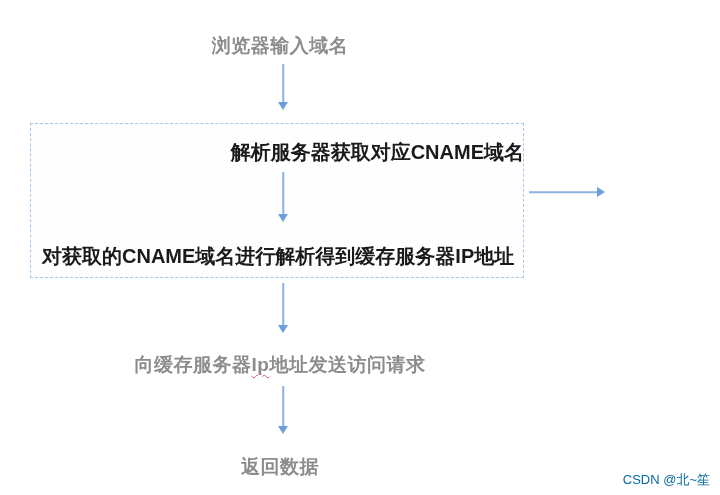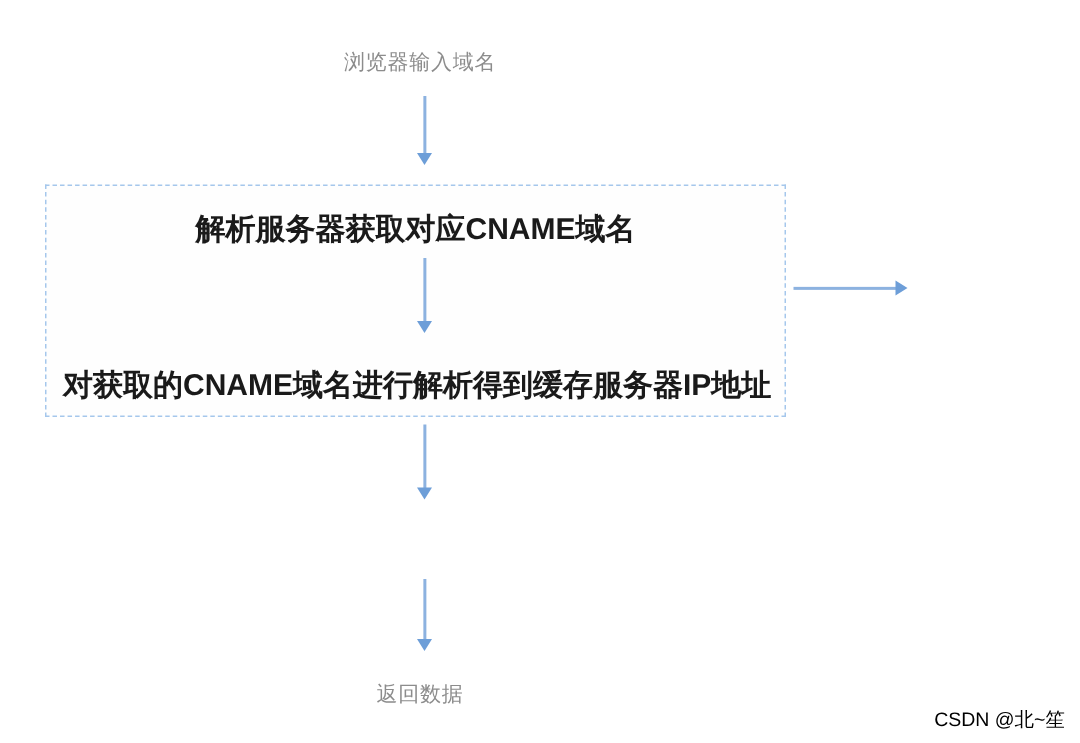--- a/index.html
+++ b/index.html
@@ -12,31 +12,32 @@
   .canvas {
     position: relative;
     width: 720px; height: 495px;
     background: #ffffff;
   }
 
   
   .gray-node {
     position: absolute;
     color: #8c8c8c;
-    font-size: 14px;
+    font-size: 19px;
     text-align: center;
     white-space: nowrap;
     letter-spacing: 0.5px;
+    font-weight: bold;
   }
   .bold-step {
     position: absolute;
     color: #1a1a1a;
     font-size: 20px;
     font-weight: 700;
-    text-align: center;
+    text-align: right;
     white-space: nowrap;
   }
   .cache-layer {
     position: absolute;
     left: 616px; top: 176px;
     color: #111111;
     font-size: 26px;
     font-weight: 700;
     letter-spacing: 2px;
     white-space: nowrap;
@@ -91,21 +92,21 @@
     text-decoration-line: underline;
     text-decoration-style: wavy;
     text-decoration-color: #e05c5c;
     text-decoration-thickness: 1px;
     text-underline-offset: 3px;
   }
 
   .watermark {
     position: absolute;
     right: 10px; top: 471px;
-    color: #000000;
+    color: #0369a1;
     font-size: 13px;
     white-space: nowrap;
   }
 </style>
 </head>
 <body>
 
 <div class="canvas">
 
   <div class="gray-node" style="left:160px; top:33px; width:240px;">浏览器输入域名</div>
@@ -130,20 +131,23 @@
     <div class="shaft"></div>
     <div class="head"></div>
   </div>
 
 
   <div class="varrow" style="left:277px; top:283px; height:50px;">
     <div class="shaft"></div>
     <div class="head"></div>
   </div>
 
+  <div class="gray-node" style="left:0; top:352px; width:560px;">
+    <span>向缓存服务器</span><span class="misspelled">Ip</span><span>地址发送访问请求</span>
+  </div>
 
   <div class="varrow" style="left:277px; top:386px; height:48px;">
     <div class="shaft"></div>
     <div class="head"></div>
   </div>
 
   <div class="gray-node" style="left:0; top:454px; width:560px;text-align:center;">返回数据</div>
 
   <div class="watermark">CSDN @北~笙</div>
 

